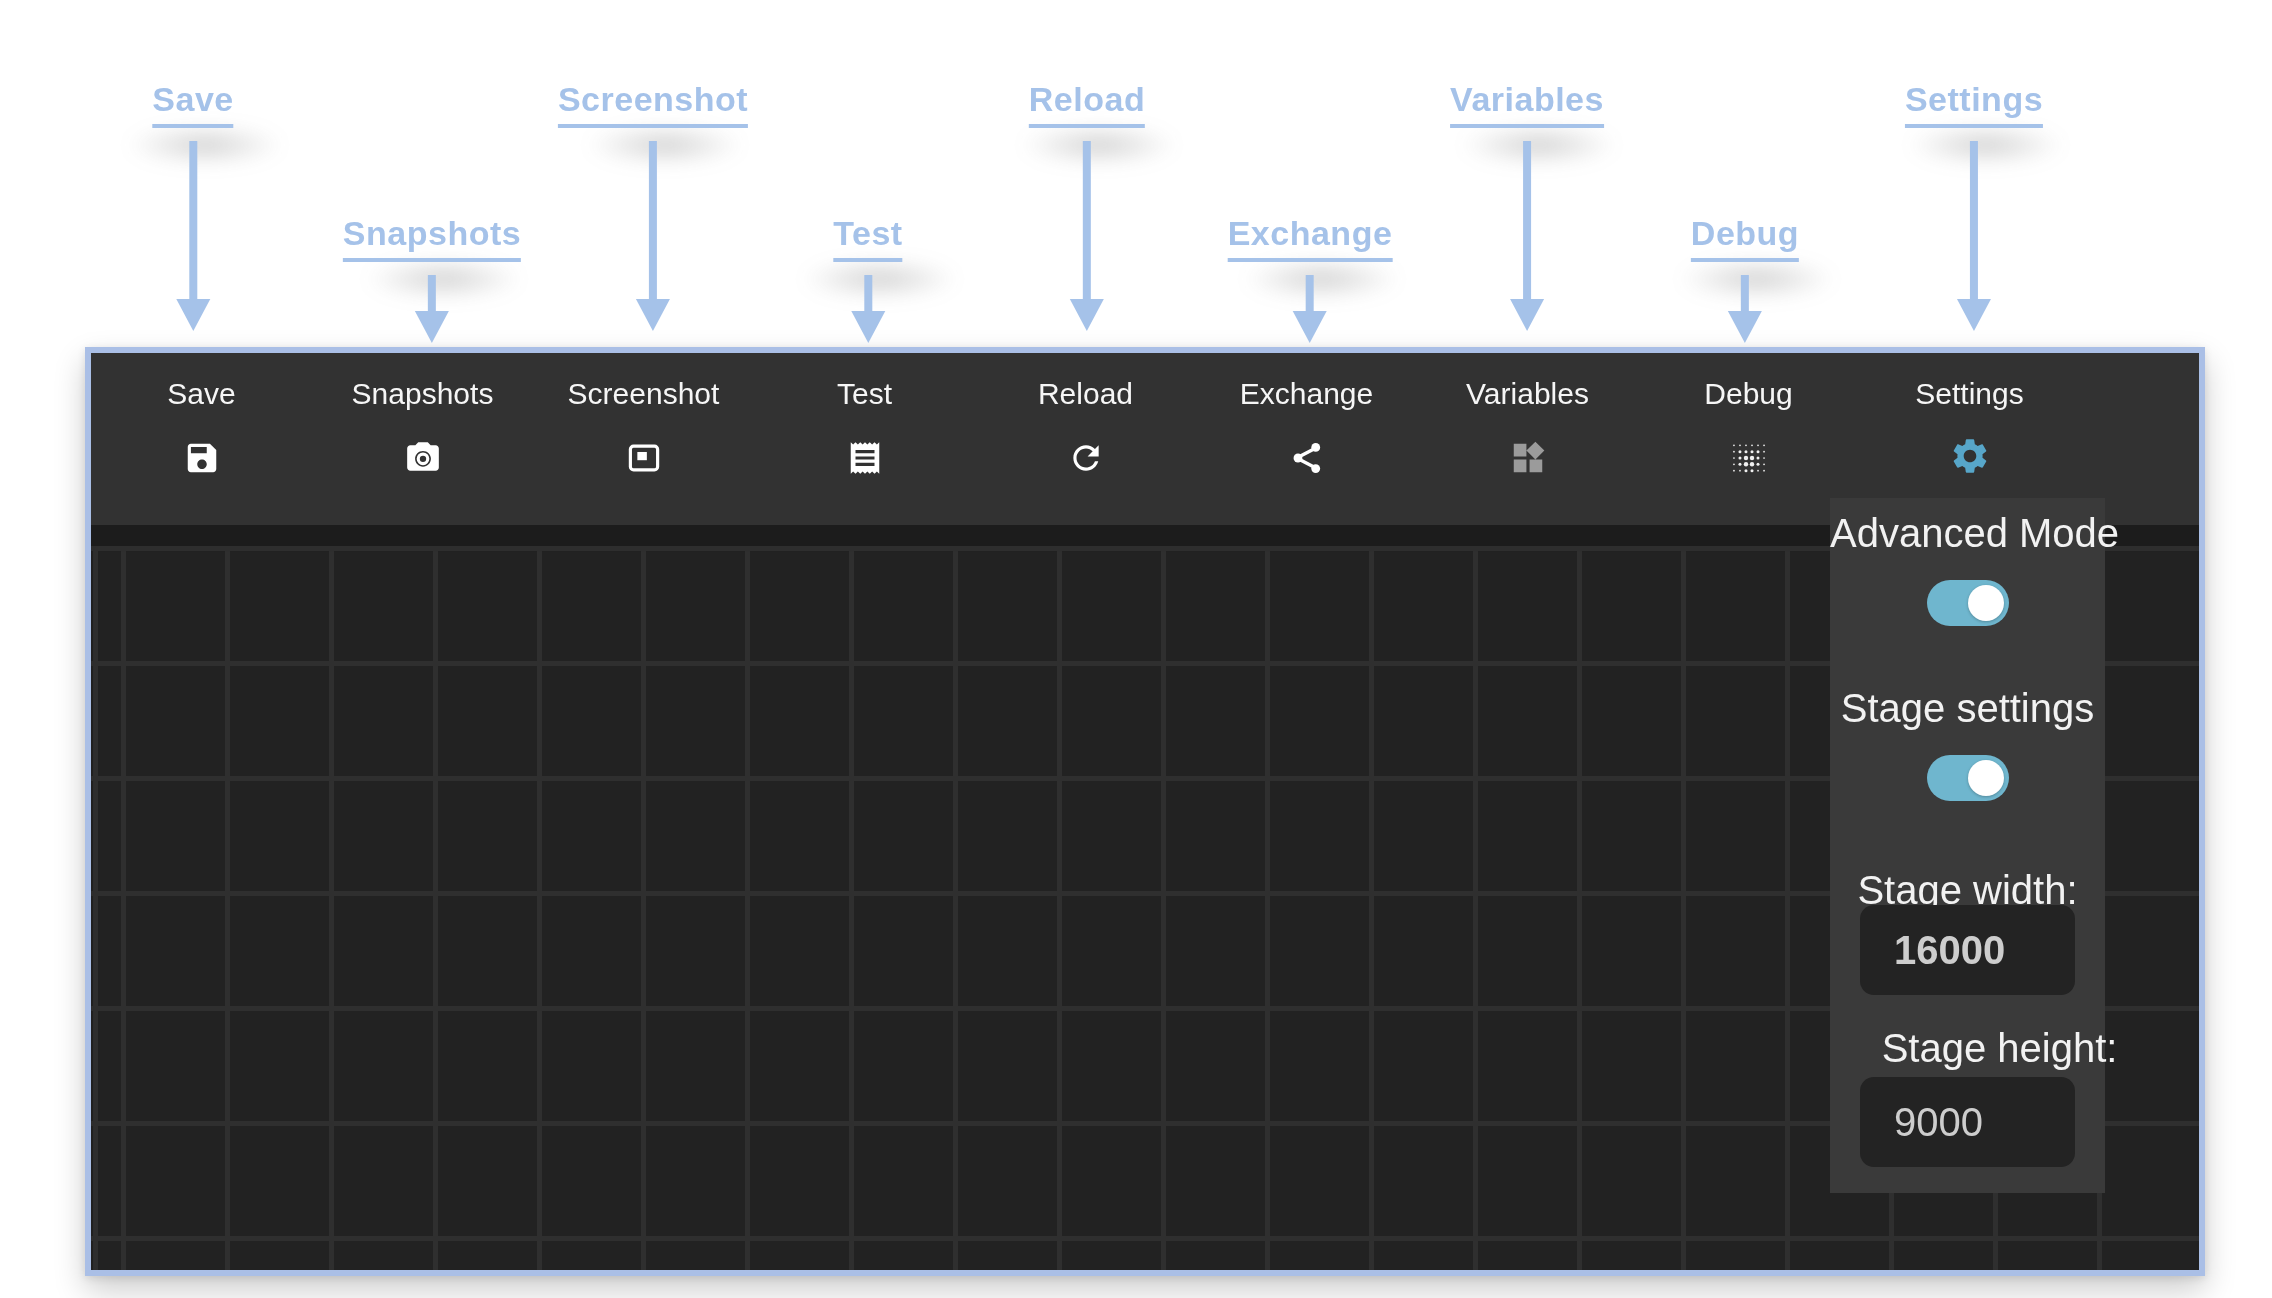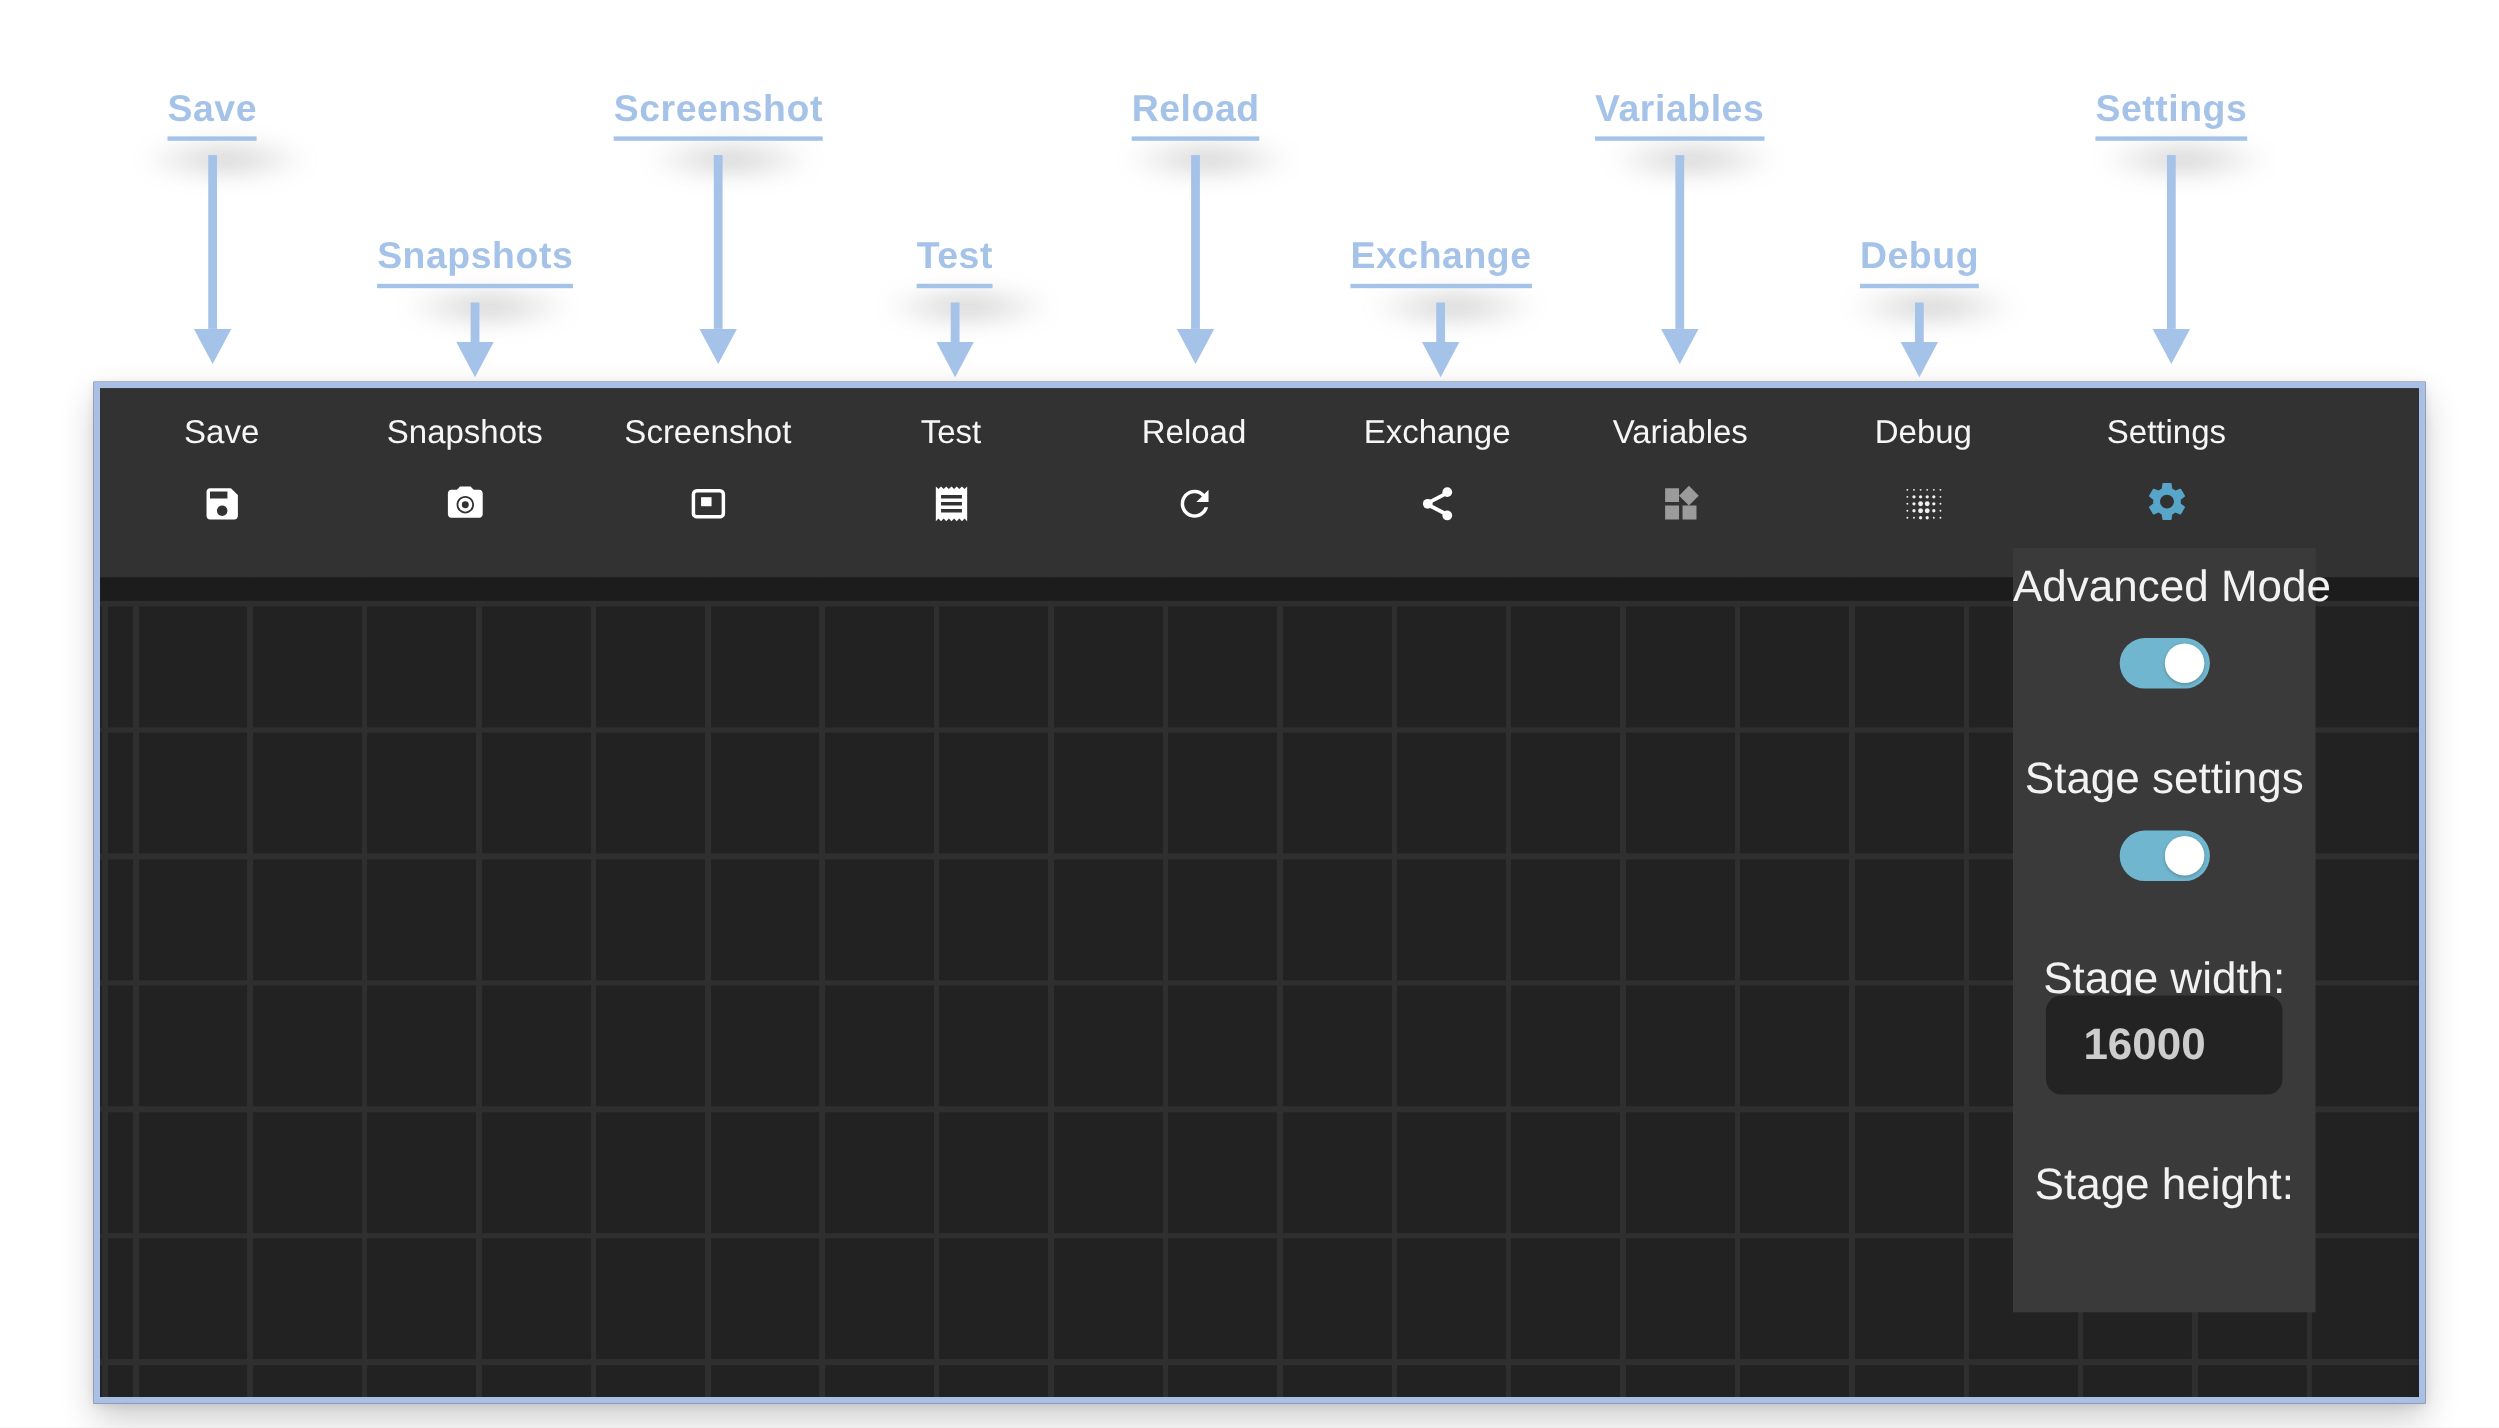--- a/index.html
+++ b/index.html
@@ -257,14 +257,15 @@
   </div>
 
   <div class="panel-label" style="top:191px;">Stage settings</div>
   <div class="toggle" style="top:257px;">
     <div class="knob"></div>
   </div>
 
   <div class="panel-label" style="top:361px;margin-top:12px;">Stage width:</div>
   <input class="num-input" style="top: 407px; font-weight: bold;" type="text" value="16000">
 
-  <div class="panel-label" style="top:560px;">Stage height:</div>
+  <div class="panel-label" style="top:531px;padding-left:32px;">Stage height:</div>
+  <input class="num-input" style="top: 579px;" type="text" value="9000">
 </div>
 
 </body></html>

